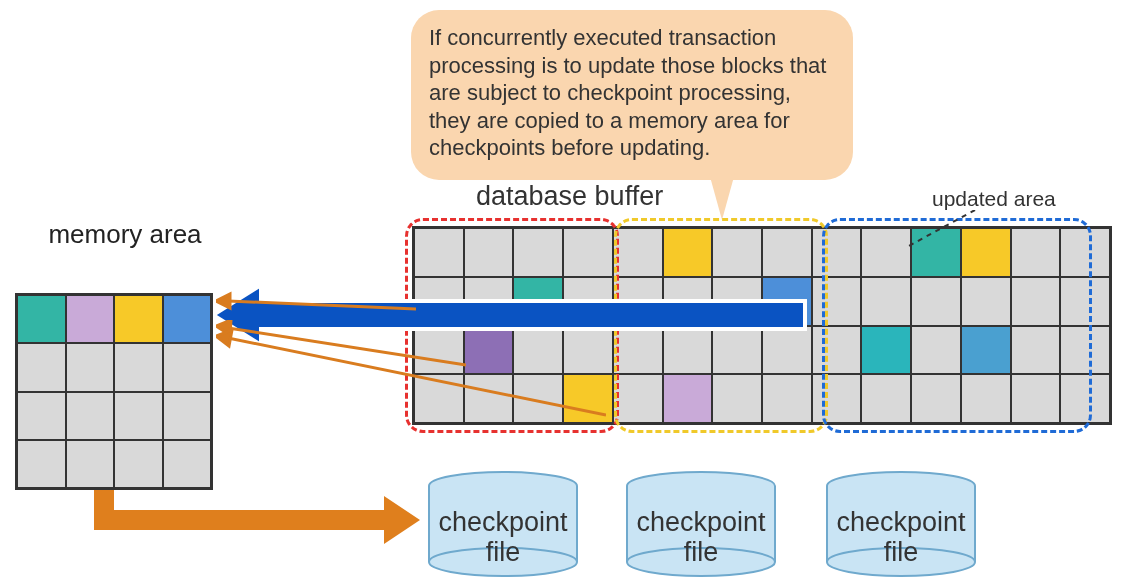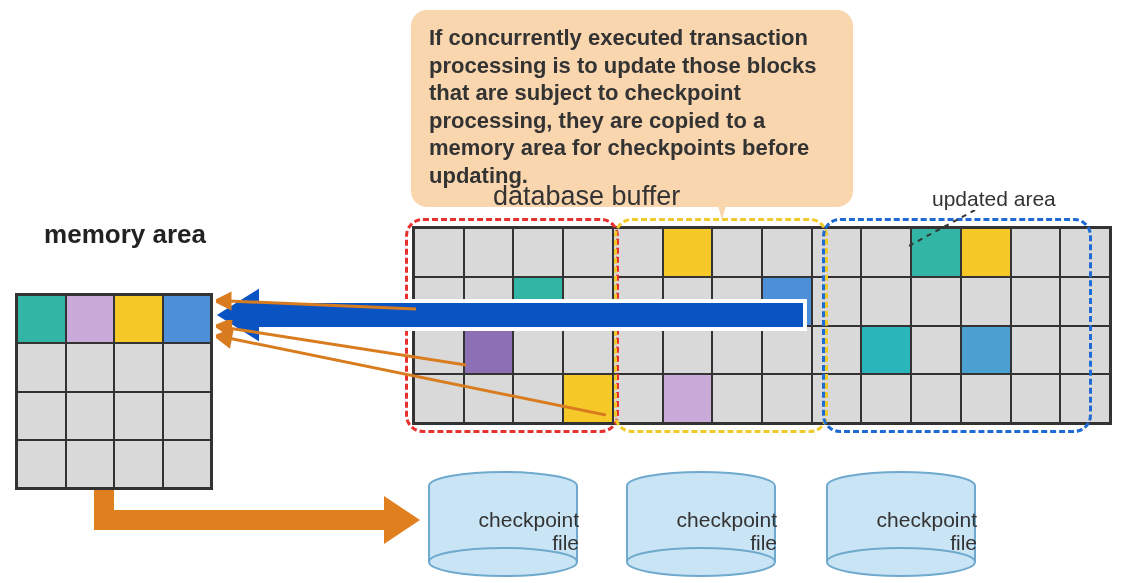--- a/index.html
+++ b/index.html
@@ -10,54 +10,53 @@
     position: relative;
     font-family: "Segoe UI", "Helvetica Neue", Arial, sans-serif;
     background: #fff;
     overflow: hidden;
   }
   .callout {
     position: absolute;
     left: 411px; top: 10px;
     width: 442px;
     background: #fad6af;
-    border-radius: 16px;
+    border-radius: 28px;
     padding: 14px 18px 18px;
     font-size: 22px;
     line-height: 1.25;
     color: #333;
-    font-weight: bold;
   }
   .callout-tail {
     position: absolute;
     left: 704px; top: 155px;
     width: 0; height: 0;
     border-left: 18px solid transparent;
     border-right: 18px solid transparent;
     border-top: 65px solid #fad6af;
   }
   .label-db-buffer {
     position: absolute;
-    left: 493px; top: 181px;
+    left: 476px; top: 181px;
     font-size: 27px;
     color: #333;
   }
   .label-updated-block {
     position: absolute;
     left: 932px; top: 187px;
     font-size: 21px;
     color: #333;
   }
   .label-memory-area {
     position: absolute;
     left: 10px; top: 220px;
     width: 230px;
     text-align: center;
     font-size: 26px;
-    font-weight: 700;
+    font-weight: 400;
     color: #222;
     line-height: 1.15;
   }
   
   .grid {
     position: absolute;
     display: grid;
     border: 2px solid #333;
   }
   .grid .cell {
@@ -113,22 +112,22 @@
   .cyl {
     position: absolute;
     width: 152px;
     top: 470px;
   }
   .cyl svg { display:block; }
   .cyl .cyl-label {
     position: absolute;
     left: 0; top: 38px;
     width: 100%;
-    text-align: right;
-    font-size: 21px;
+    text-align: center;
+    font-size: 27px;
     color: #333;
     line-height: 1.1;
   }
   #cyl1 { left: 427px; }
   #cyl2 { left: 625px; }
   #cyl3 { left: 825px; }
 </style>
 </head>
 <body>
 

